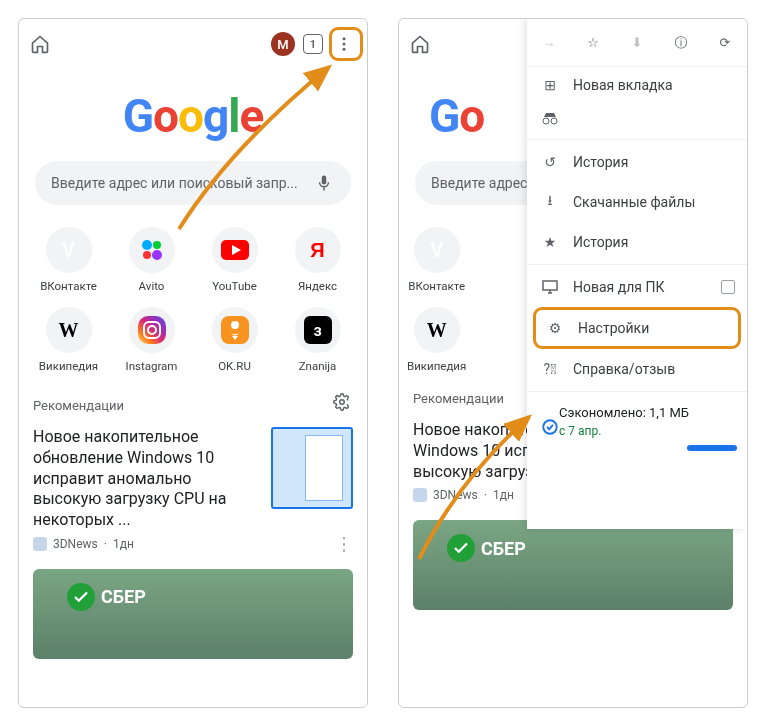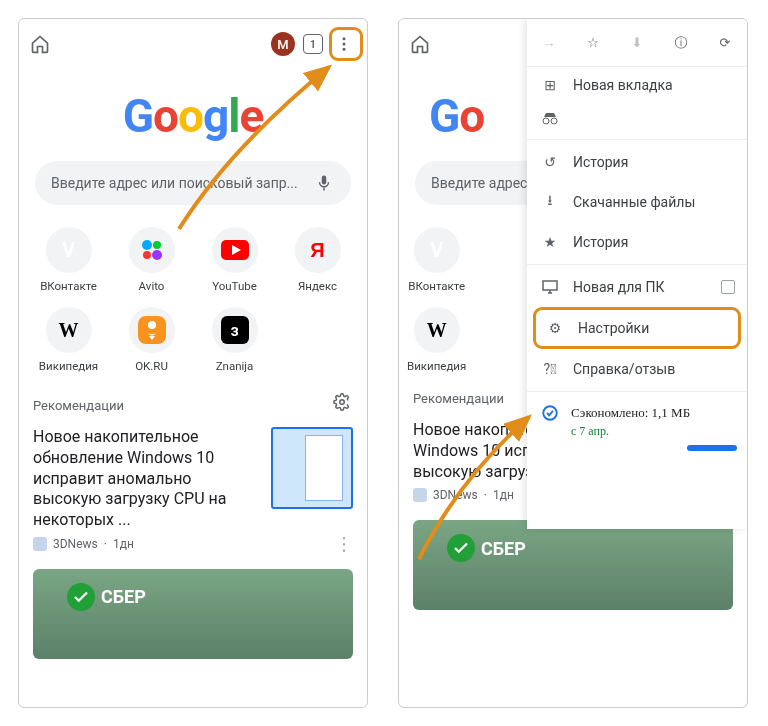--- a/index.html
+++ b/index.html
@@ -123,21 +123,21 @@
     display:flex; align-items:center; gap:14px;
     padding: 10px 14px; font-size:14px; color:#3c4043; white-space:nowrap;
     position:relative;
   }
   .mi .mic{width:18px; display:flex; justify-content:center; color:#5f6368;}
   .mi-check { position:absolute; right:12px; width:14px;height:14px;border:1.5px solid #9aa0a6;border-radius:2px;}
   .mi.settings{
     border:3.5px solid #e28c1a; border-radius:9px; margin:2px 6px; padding:10px 10px;
   }
   .saved{
-    display:flex; align-items:flex-start; gap:12px; padding:8px 12px 4px 14px; font-size:13px;font-family:Liberation Serif, serif;
+    display:flex; align-items:flex-end; gap:0; padding:8px 12px 4px 14px; font-size:13px;
   }
   .saved .sic{color:#1a73e8;}
   .saved .stxt{line-height:1.35;}
   .saved .stxt .sub{color:#15803d; font-size:12px;}
   .bluebar{height:6px; background:#1a73e8; margin-left:160px; width:50px; border-radius:3px; margin-top:2px;}
 
   
   .arrow{position:absolute; pointer-events:none;}
   .arrow svg{overflow:visible;}
 
@@ -215,20 +215,29 @@
     <div class="sc">
         <div class="circ ic-ya">Я</div>
         <div class="lbl">Яндекс</div>
       </div>
     <div class="sc">
         <div class="circ ic-w">W</div>
         <div class="lbl">Википедия</div>
       </div>
     <div class="sc">
         <div class="circ">
+          <div class="ic-ig" style="width:28px;height:28px;position:relative;">
+            <div style="position:absolute;inset:5px;border:2px solid #fff;border-radius:6px;"></div>
+            <div style="position:absolute;left:9px;top:9px;width:10px;height:10px;border:2px solid #fff;border-radius:50%;"></div>
+          </div>
+        </div>
+        <div class="lbl">Instagram</div>
+      </div>
+    <div class="sc">
+        <div class="circ">
           <div class="ic-ok" style="width:28px;height:28px;display:flex;align-items:center;justify-content:center;">
             <svg width="14" height="20" viewBox="0 0 14 20" fill="#fff">
               <circle cx="7" cy="5" r="4"></circle>
               <path d="M2 12c3 3 7 3 10 0l-2 2c-1 1-2 1.5-3 1.5s-2-.5-3-1.5zM4 16l3 4 3-4"></path>
             </svg>
           </div>
         </div>
         <div class="lbl">OK.RU</div>
       </div>
     <div class="sc">

